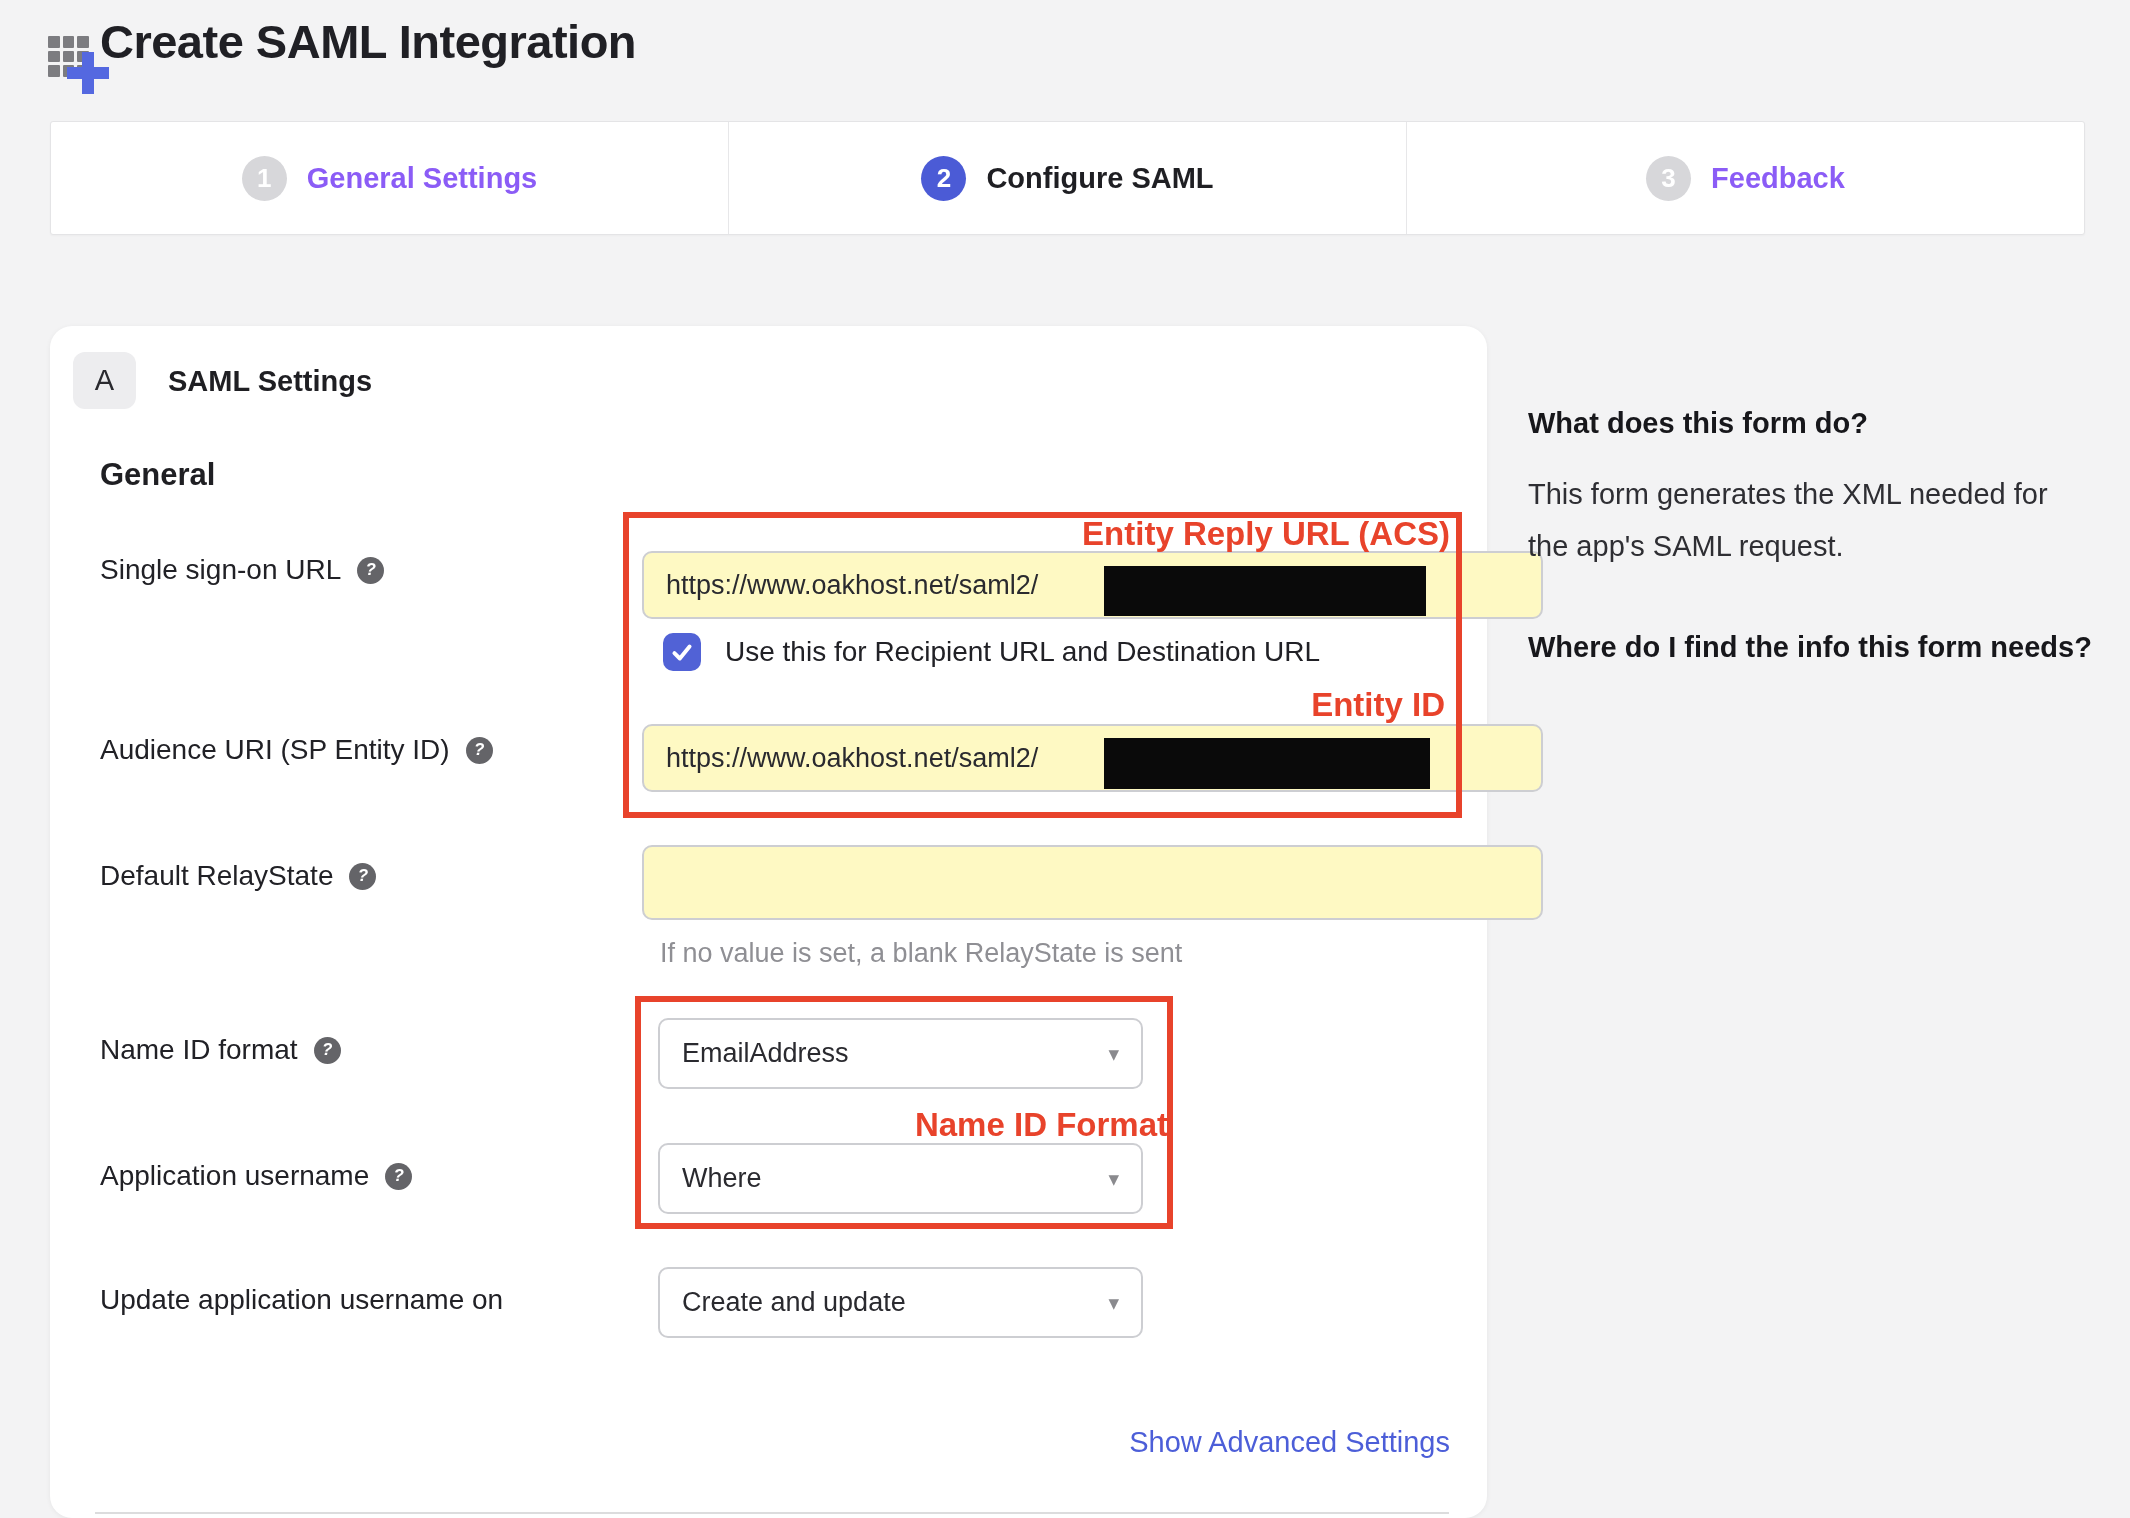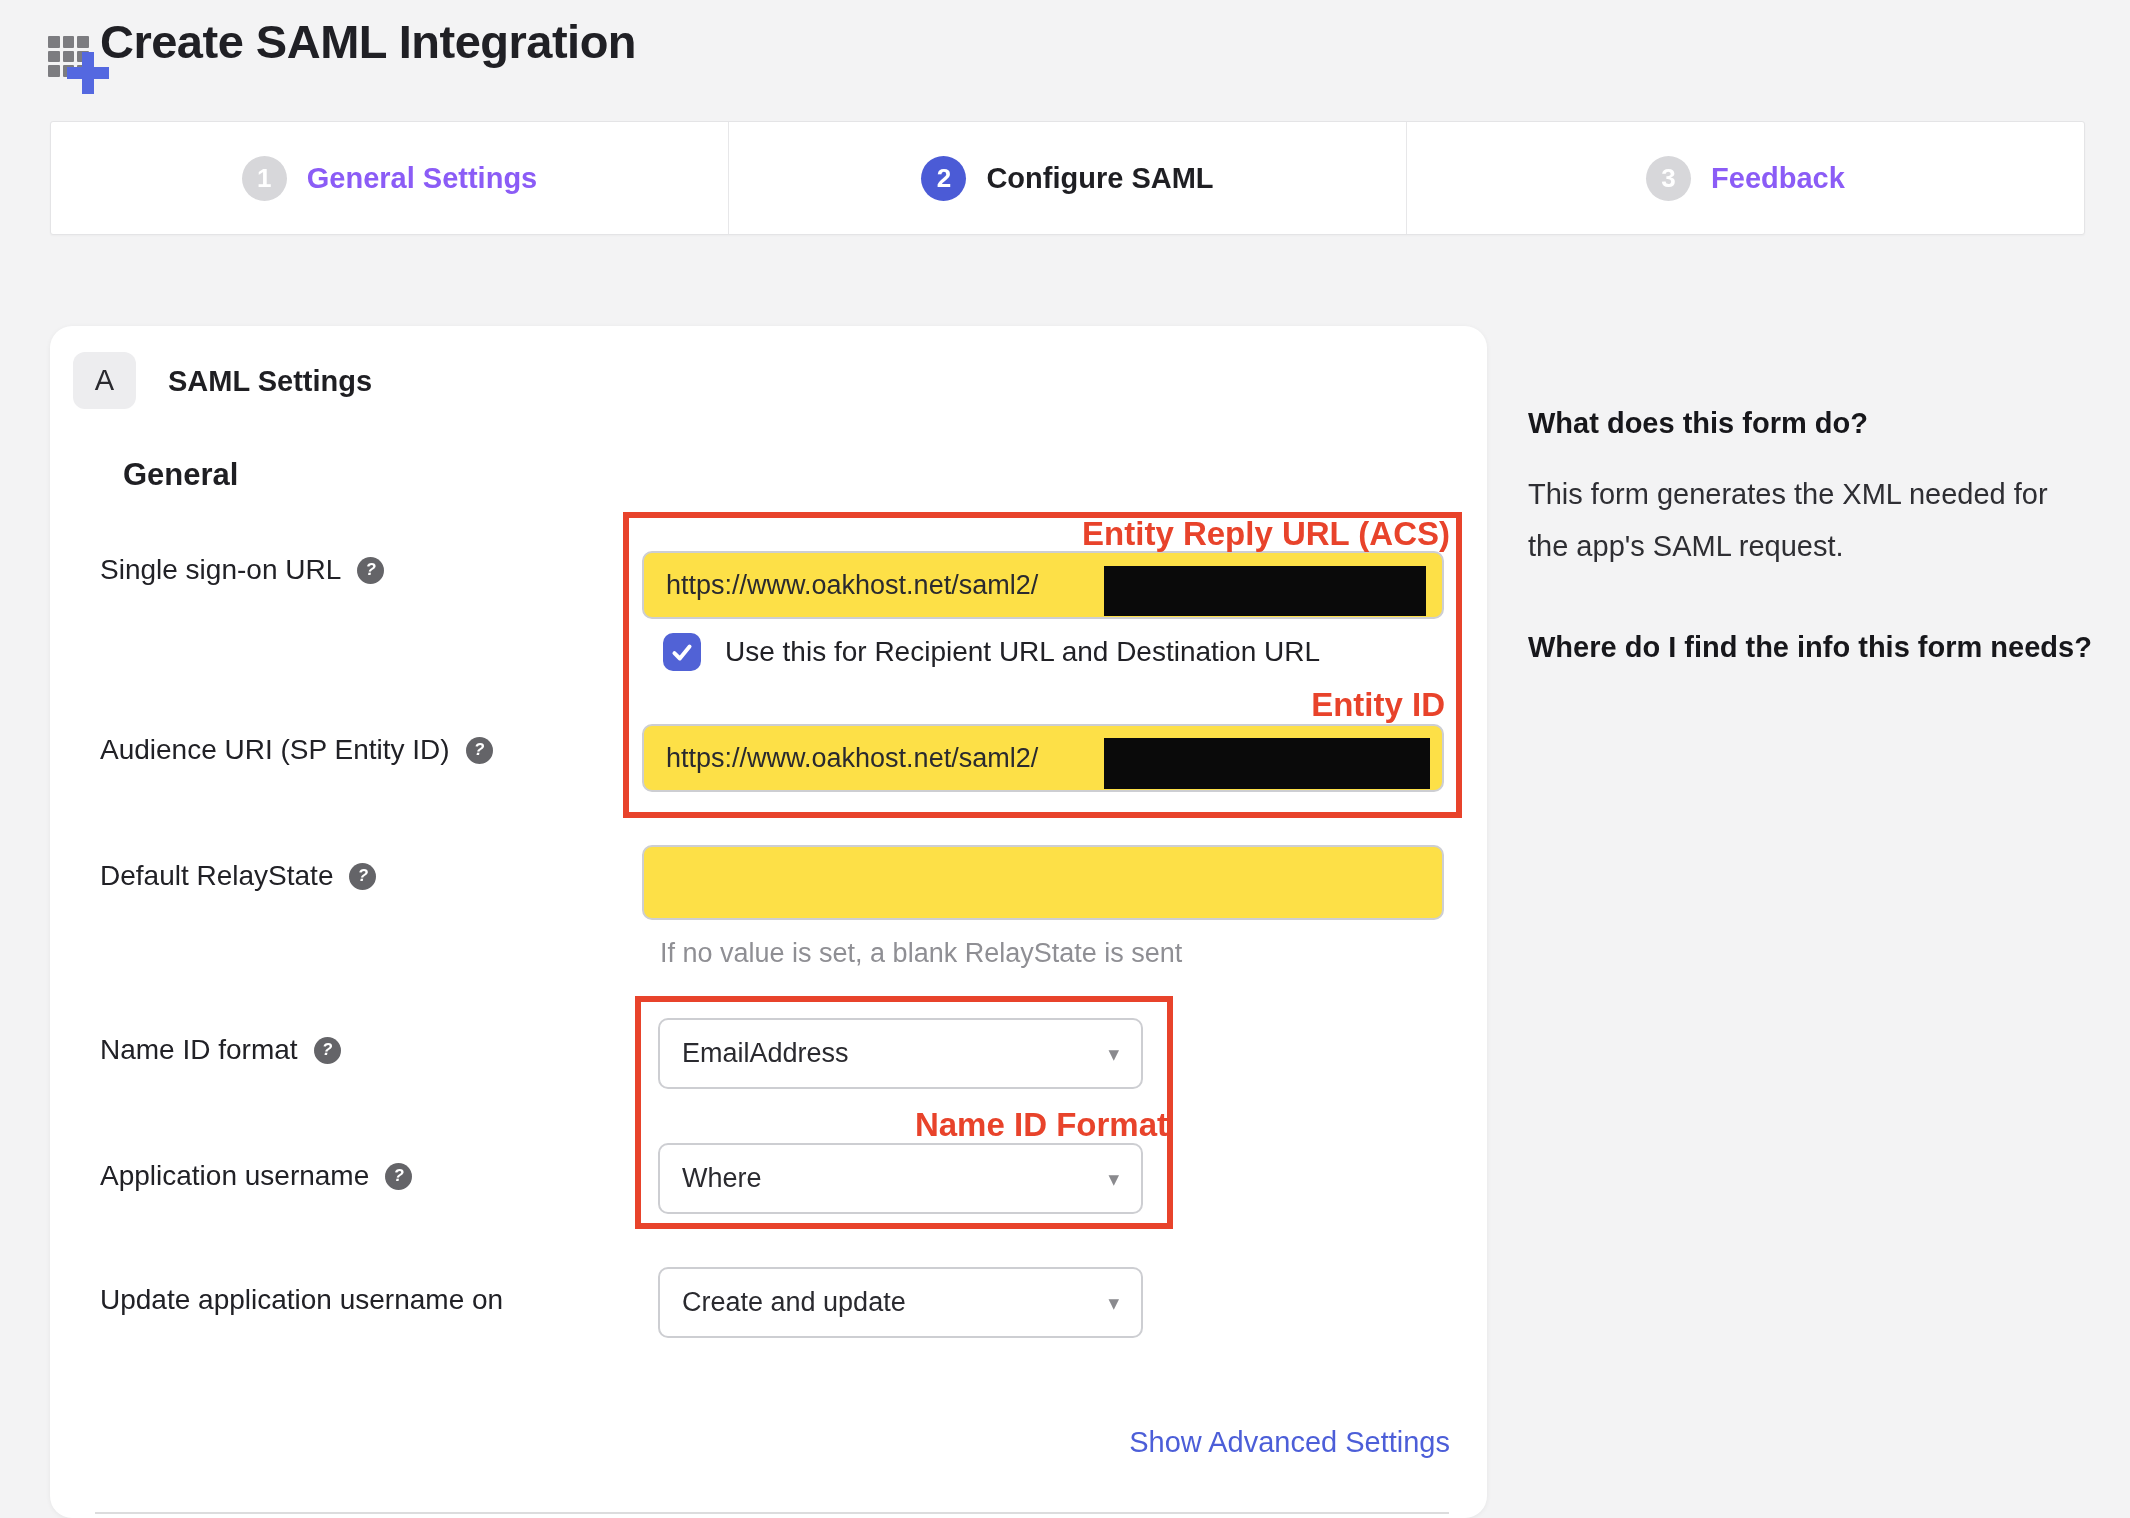--- a/index.html
+++ b/index.html
@@ -49,37 +49,37 @@
     position:absolute; left:50px; top:326px; width:1437px; height:1192px;
     background:#fff; border-radius:22px; box-shadow:0 1px 5px rgba(0,0,0,0.06);
   }
   .section-badge {
     position:absolute; left:23px; top:26px; width:63px; height:57px;
     background:#ededef; border-radius:12px;
     display:flex; align-items:center; justify-content:center;
     font-size:29px; font-weight:400; color:#2a2a2f;
   }
   .section-title { position:absolute; left:118px; top:39px; font-size:29px; font-weight:700; }
-  .group-heading { position:absolute; left:50px; top:131px; font-size:31px; font-weight:700;margin-left:23px; }
+  .group-heading { position:absolute; left:50px; top:131px; font-size:31px; font-weight:700; }
 
   .field-label {
     position:absolute; left:50px;
     display:flex; align-items:center; gap:16px;
     font-size:28px; color:#212126;justify-content:flex-end;
   }
   .help-icon {
     width:27px; height:27px; border-radius:50%;
     background:#646468; color:#fff;
     display:flex; align-items:center; justify-content:center;
     font-size:17px; font-weight:700; cursor:pointer;
   }
 
   .text-input {
-    position:absolute; left:592px; width:802px; height:68px;
-    background:#fde047; border:2px solid #cdced2; border-radius:10px;
+    position:absolute; left:592px; width:901px; height:68px;
+    background:#fef9c3; border:2px solid #cdced2; border-radius:10px;
     display:flex; align-items:center; padding-left:22px;
     font-size:27px; color:#2a2a2f;
   }
   .redact { position:absolute; background:#0a0a0a; }
 
   .checkbox {
     position:absolute; left:613px; top:307px; width:38px; height:38px;
     background:#5162d6; border-radius:10px;
     display:flex; align-items:center; justify-content:center; cursor:pointer;
   }

